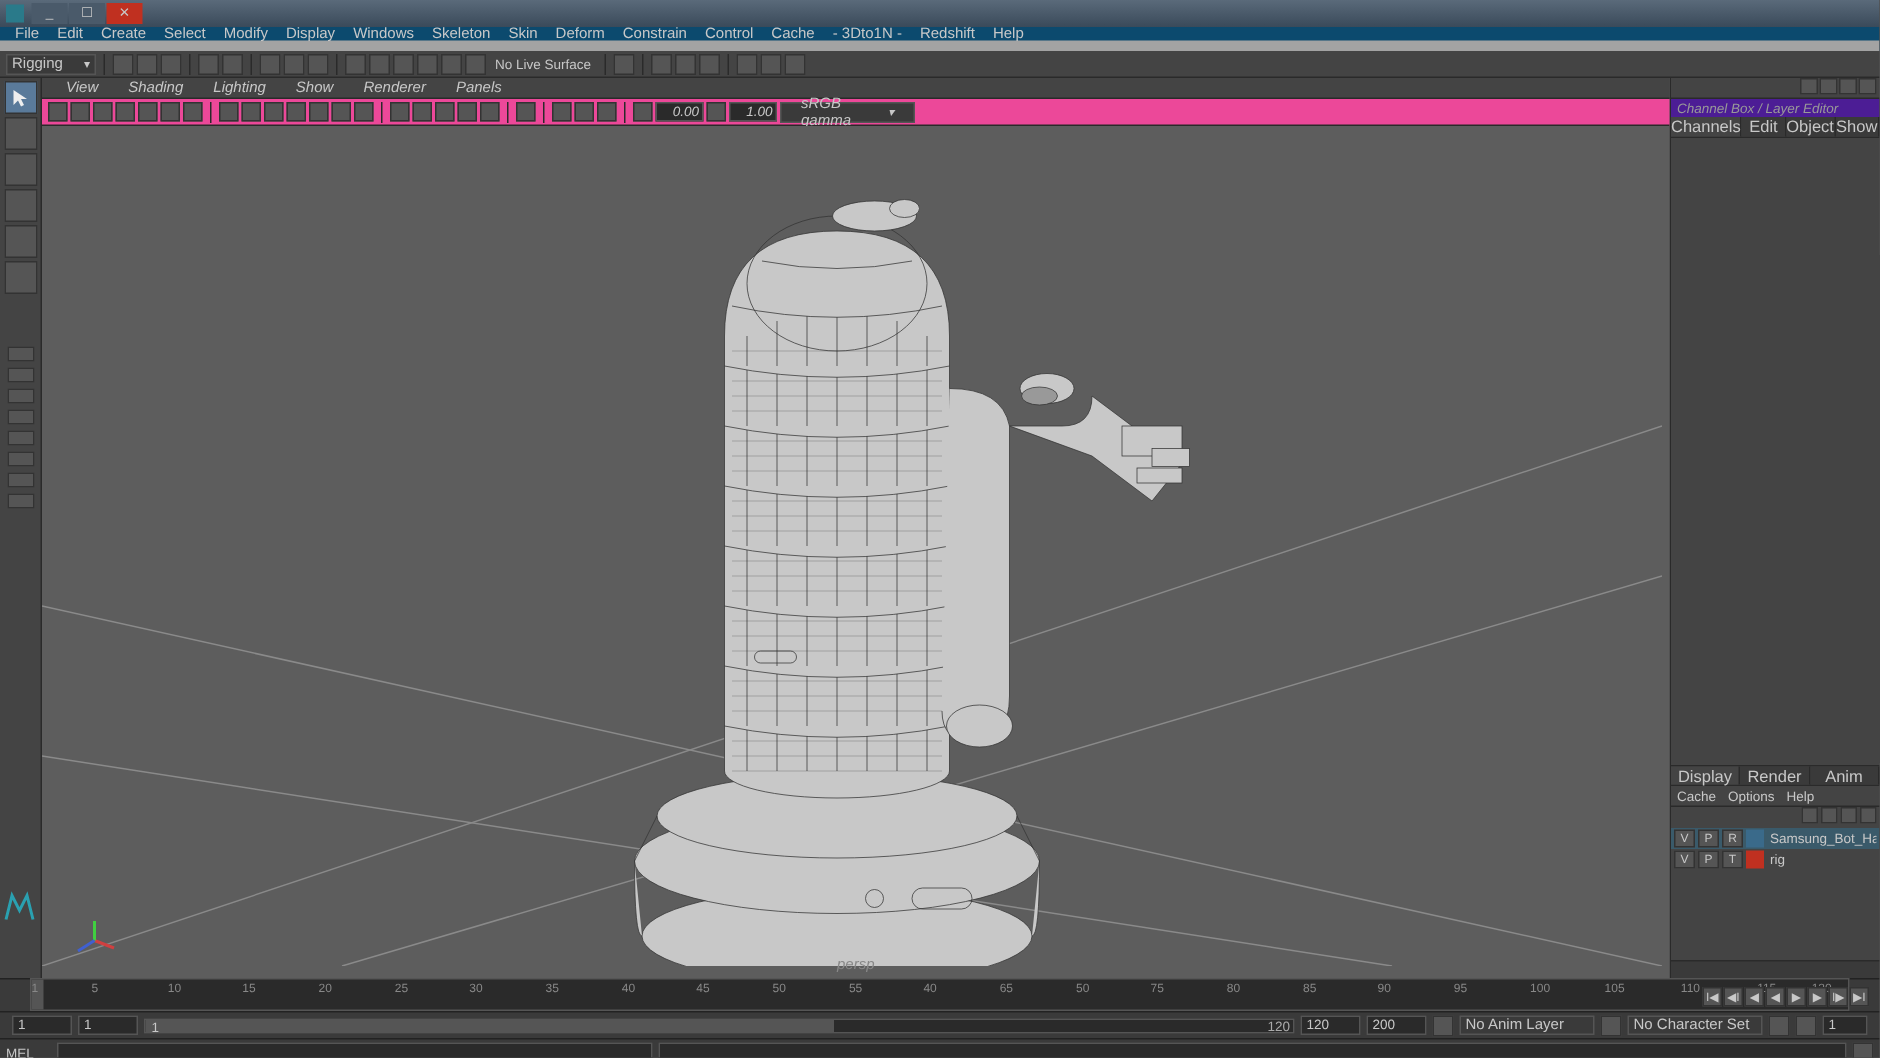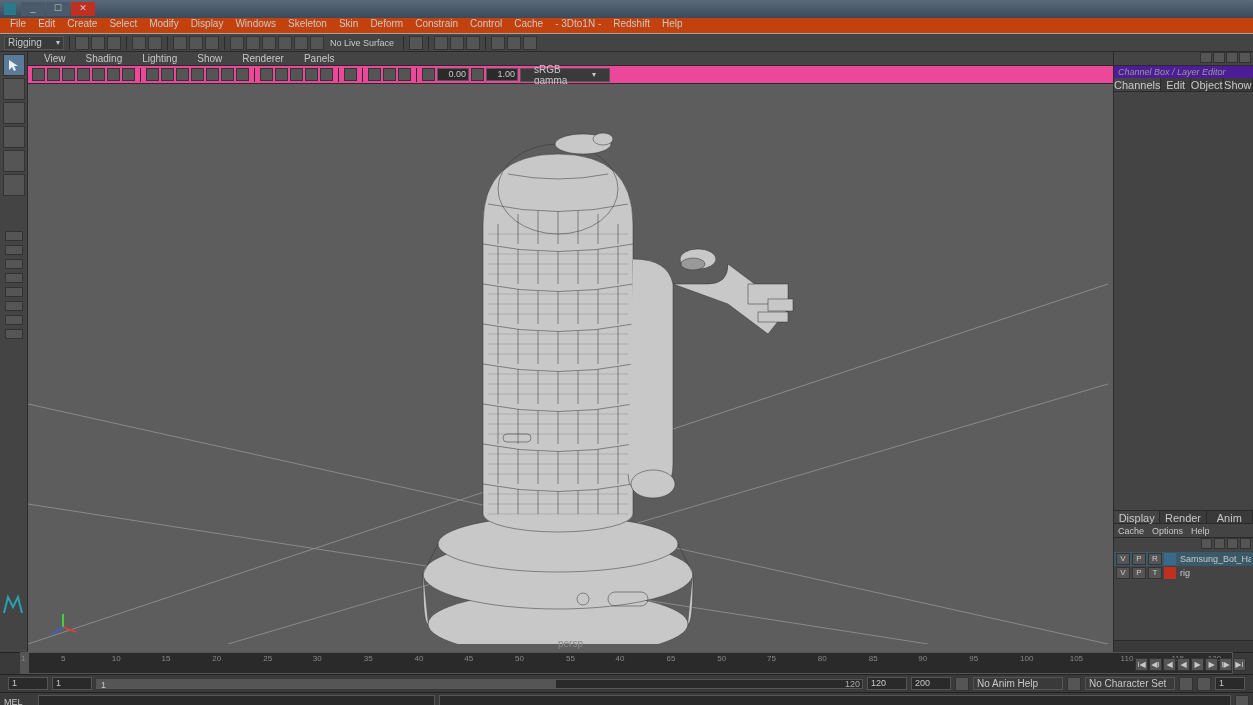--- a/index.html
+++ b/index.html
@@ -3,36 +3,36 @@
 <meta charset="utf-8">
 <style>
 * { margin:0; padding:0; box-sizing:border-box; font-family:Arial,sans-serif; font-size:10px; color:#c8c8c8; user-select:none; }
 body { background:#444; width:1253px; height:705px; overflow:hidden; }
 .titlebar { height:18px; background:linear-gradient(#5a6a7a,#3a4a5a); display:flex; align-items:center; padding:0 4px; }
 .titlebar .icon { width:12px; height:12px; background:#2a7a8a; margin-right:4px; }
 .titlebar .title { flex:1; font-size:10px; color:#e0e0e0; }
 .winbtns { display:flex; }
 .winbtn { width:24px; height:14px; background:#4a5a6a; margin-left:1px; text-align:center; line-height:12px; font-size:9px; }
 .winbtn.close { background:#c03020; }
-.menubar { height:16px; background:#c2410c; border-bottom:1px solid #a3a3a3; display:flex; padding:0 4px; }
+.menubar { height:16px; background:#0c4a6e; border-bottom:7px solid #a3a3a3; display:flex; align-items:center; padding:0 4px; }
 .menubar span { margin:0 6px; font-size:10px; cursor:default; }
 .shelf { height:18px; background:#444; border-bottom:1px solid #2a2a2a; display:flex; align-items:center; padding:0 4px; gap:2px; }
 .modesel { width:60px; height:14px; background:#3a3a3a; border:1px solid #555; font-size:9px; padding:0 3px; display:flex; align-items:center; justify-content:space-between; }
 .sep { width:1px; height:14px; background:#2a2a2a; margin:0 3px; }
 .tbtn { width:14px; height:14px; background:#555; border:1px solid #333; }
 .numbox { width:32px; height:13px; background:#2a2a2a; border:1px solid #555; font-size:9px; padding:0 2px; text-align:right; }
 .gammasel { width:90px; height:14px; background:#3a3a3a; border:1px solid #555; font-size:9px; padding:0 13px; display:flex; align-items:center; justify-content:space-between; }
 .mainrow { display:flex; height:600px; }
 .toolcol { width:28px; background:#444; border-right:1px solid #2a2a2a; display:flex; flex-direction:column; align-items:center; padding-top:2px; gap:2px; }
 .toolbtn { width:22px; height:22px; background:#555; border:1px solid #333; display:flex; align-items:center; justify-content:center; }
 .toolbtn.active { background:#5a7a9a; }
 .toolgap { height:30px; }
 .toolsmall { width:18px; height:10px; background:#555; border:1px solid #333; margin:1px 0; }
 .logo { position:absolute; bottom:90px; left:2px; width:22px; height:22px; }
-.vparea { flex:1; display:flex; flex-direction:column; background:#5a5a5a; position:relative; }
+.vparea { flex:1; display:flex; flex-direction:column; background:#5a5a5a; position:relative;font-style:italic; }
 .vpmenubar { height:14px; background:#444; display:flex; align-items:center; padding:0 6px; border-bottom:1px solid #2a2a2a; }
 .vpmenubar span { margin:0 10px; font-size:10px; }
 .vptoolbar { height:18px; background:#ec4899; display:flex; align-items:center; padding:0 4px; gap:2px; border-bottom:1px solid #2a2a2a; }
 .vptoolbar .tbtn { width:13px; height:13px; }
 .viewport { flex:1; background:#5d5d5d; position:relative; overflow:hidden; }
 .viewname { position:absolute; bottom:3px; left:50%; transform:translateX(-50%); font-size:10px; color:#888; }
 .axis { position:absolute; bottom:10px; left:20px; width:30px; height:30px; }
 .rpanel { width:140px; background:#444; border-left:1px solid #2a2a2a; display:flex; flex-direction:column; }
 .rpaneltop { height:14px; display:flex; justify-content:flex-end; padding:0 2px; gap:1px; border-bottom:1px solid #2a2a2a; }
 .rpaneltop .tbtn { width:12px; height:11px; }
@@ -375,21 +375,21 @@
   <div class="rangeslider">
     <div class="rangehandle">
         <span style="position:absolute;left:4px;font-size:9px">1</span>
       </div>
     <span class="rangenum">120</span>
   </div>
   <div class="rangebox">120</div>
   <div class="rangebox">200</div>
   <div class="tbtn"></div>
   <div class="animsel">
-      <span>No Anim Help</span>
+      <span>No Anim Layer</span>
     </div>
   <div class="tbtn"></div>
   <div class="animsel">
       <span>No Character Set</span>
     </div>
   <div class="tbtn"></div>
   <div class="tbtn"></div>
   <div class="rangebox" style="width:30px">1</div>
 </div>
 

